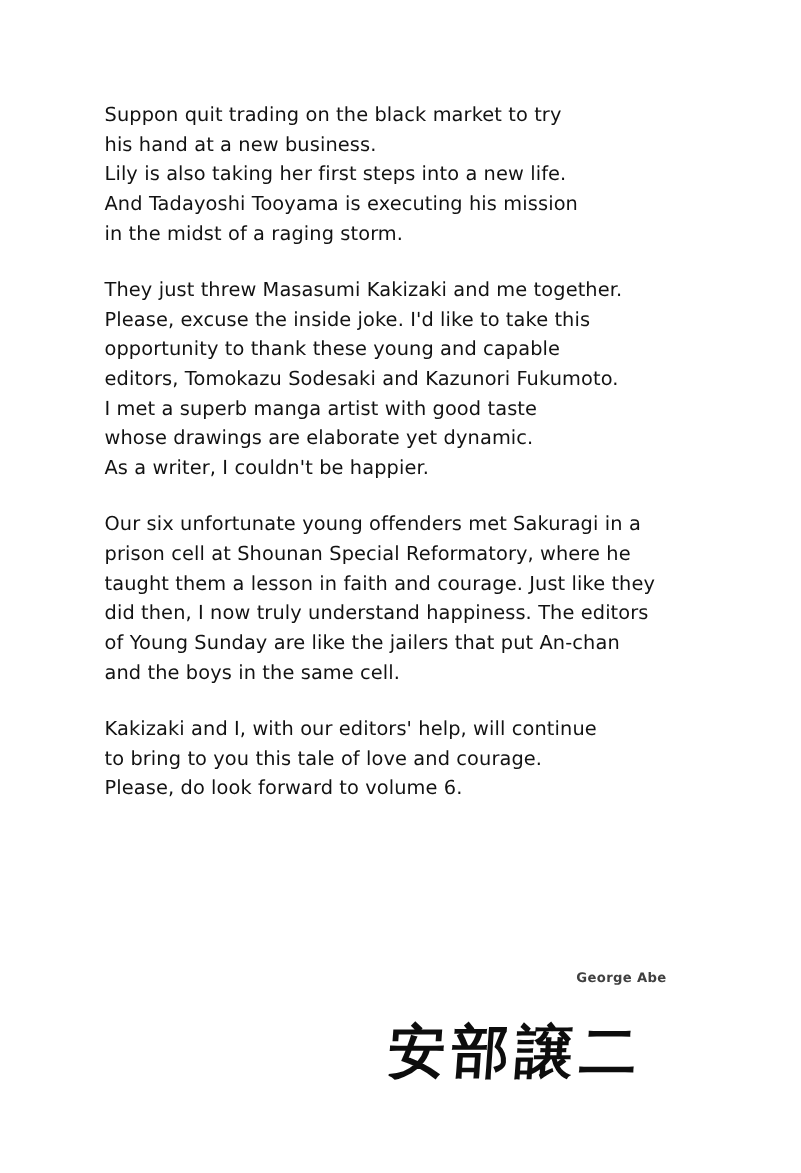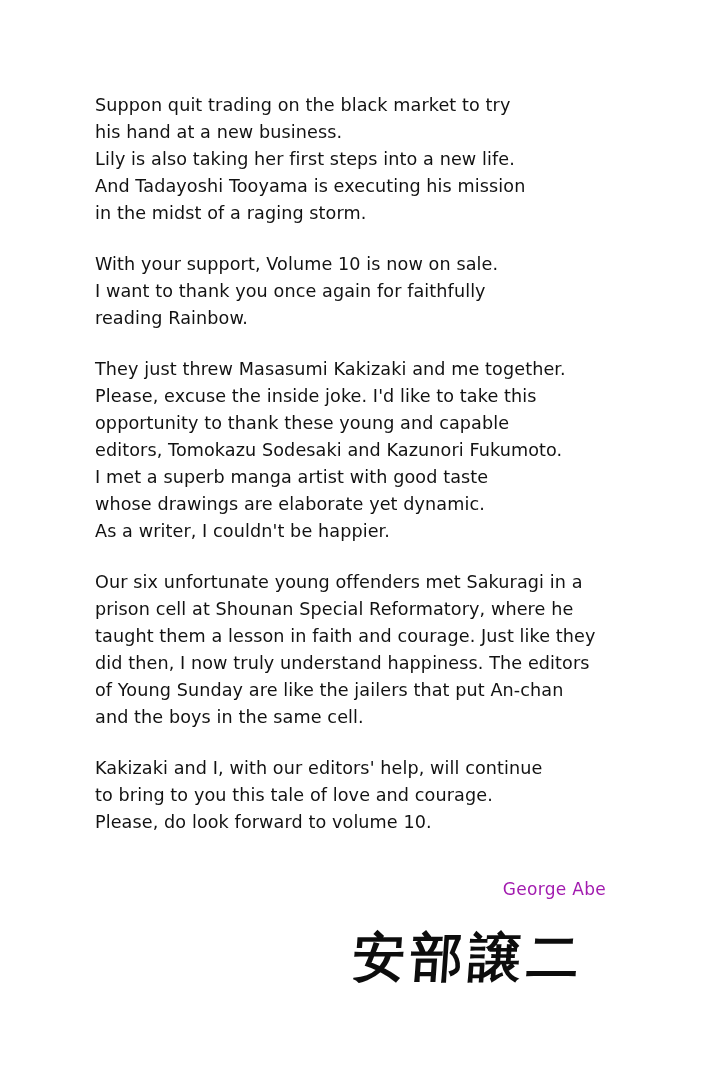--- a/index.html
+++ b/index.html
@@ -42,24 +42,24 @@
     margin-bottom: 0;
   }
   .signature-block {
     position: absolute;
     left: 95px;
     top: 876px;
     width: 520px;
     text-align: right;
   }
   .signature-name {
-    font-size: 17px;
+    font-size: 12px;
     line-height: 26px;
-    font-weight: 400;
-    color: #a21caf;
+    font-weight: 700;
+    color: #404040;
     letter-spacing: 0.3px;
     padding-right: 9px;
   }
   .signature-mark {
     margin-top: 22px;
     font-size: 52px;
     line-height: 66px;
     color: #0d0d0d;
     font-family: "DejaVu Serif", serif;
     letter-spacing: 6px;
@@ -74,39 +74,36 @@
 <body>
 
 <div class="page">
 
   <div class="content">
     <p class="para">Suppon quit trading on the black market to try
 his hand at a new business.
 Lily is also taking her first steps into a new life.
 And Tadayoshi Tooyama is executing his mission
 in the midst of a raging storm.</p>
-    <p class="para">With your support, Volume 10 is now on sale.
-I want to thank you once again for faithfully
-reading Rainbow.</p>
     <p class="para">They just threw Masasumi Kakizaki and me together.
 Please, excuse the inside joke. I'd like to take this
 opportunity to thank these young and capable
 editors, Tomokazu Sodesaki and Kazunori Fukumoto.
 I met a superb manga artist with good taste
 whose drawings are elaborate yet dynamic.
 As a writer, I couldn't be happier.</p>
     <p class="para">Our six unfortunate young offenders met Sakuragi in a
 prison cell at Shounan Special Reformatory, where he
 taught them a lesson in faith and courage. Just like they
 did then, I now truly understand happiness. The editors
 of Young Sunday are like the jailers that put An-chan
 and the boys in the same cell.</p>
     <p class="para">Kakizaki and I, with our editors' help, will continue
 to bring to you this tale of love and courage.
-Please, do look forward to volume 10.</p>
+Please, do look forward to volume 6.</p>
   </div>
 
   <div class="signature-block">
     <div class="signature-name">George Abe</div>
     <div class="signature-mark">安部譲二</div>
   </div>
 
 </div>
 
 </body></html>

